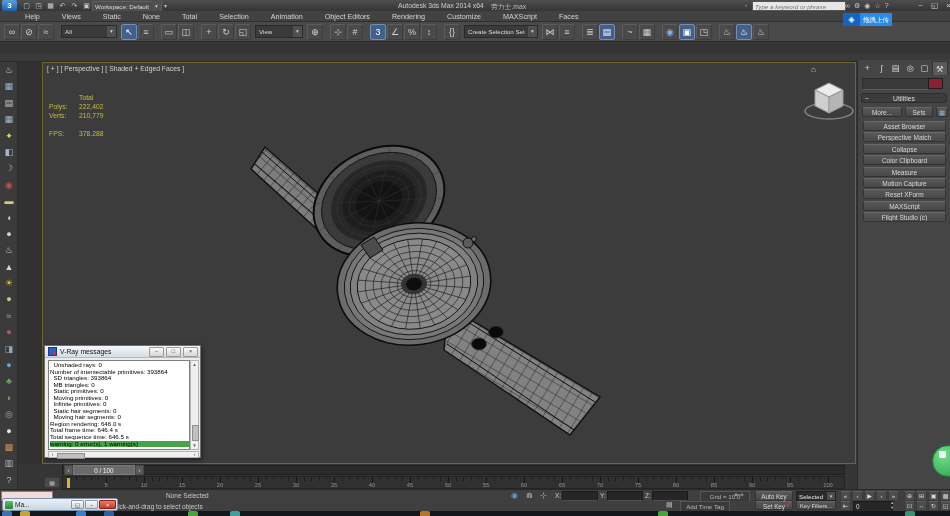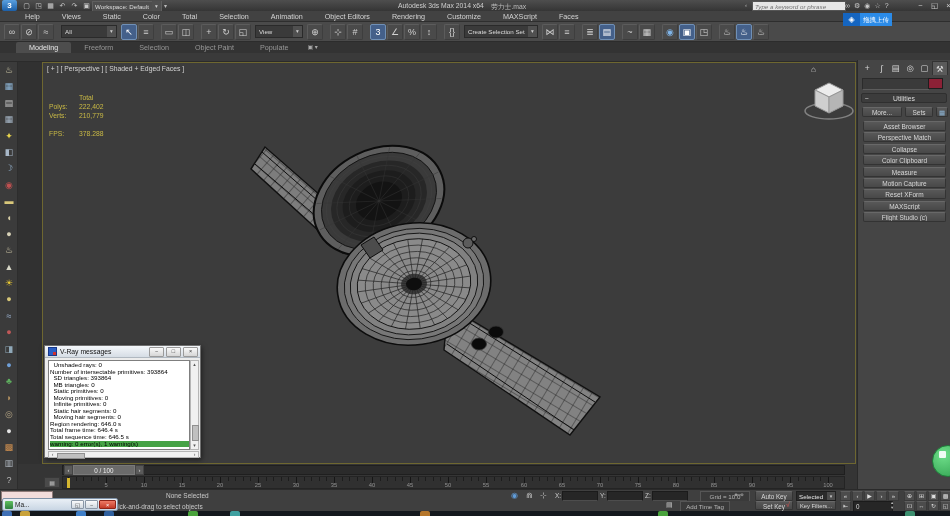--- a/index.html
+++ b/index.html
@@ -197,21 +197,21 @@
 
   <div class="abs" id="upload">
     <div class="ic">◈</div>
     <div class="tx">拖拽上传</div>
   </div>
 
   <div class="abs" id="menubar">
       <div class="mitem">Help</div>
       <div class="mitem">Views</div>
       <div class="mitem">Static</div>
-      <div class="mitem">Color</div>
+      <div class="mitem">None</div>
       <div class="mitem">Total</div>
       <div class="mitem">Selection</div>
       <div class="mitem">Animation</div>
       <div class="mitem">Object Editors</div>
       <div class="mitem">Rendering</div>
       <div class="mitem">Customize</div>
       <div class="mitem">MAXScript</div>
       <div class="mitem">Faces</div>
     </div>
 
@@ -253,28 +253,20 @@
       <div class="tbtn gap">~</div>
       <div class="tbtn">▦</div>
       <div class="tbtn gap" style="color: rgb(127, 180, 232);">◉</div>
       <div class="tbtn on">▣</div>
       <div class="tbtn">◳</div>
       <div class="tbtn gap">♨</div>
       <div class="tbtn on">♨</div>
       <div class="tbtn">♨</div>
     </div>
 
-  <div class="abs" id="ribbonrow">
-      <div class="rtab on">Modeling</div>
-      <div class="rtab">Freeform</div>
-      <div class="rtab">Selection</div>
-      <div class="rtab">Object Paint</div>
-      <div class="rtab">Populate</div>
-      <div id="ribbon-ovf">▣ ▾</div>
-    </div>
   <div class="abs" id="polystrip">
     <span>Polygon Modeling</span>
   </div>
 
   <div class="abs" id="lefttb">
       <div class="lbtn" style="color: rgb(207, 201, 168);">♨</div>
       <div class="lbtn" style="color: rgb(143, 183, 217);">▦</div>
       <div class="lbtn" style="color: rgb(200, 200, 200);">▤</div>
       <div class="lbtn" style="color: rgb(168, 184, 200);">▦</div>
       <div class="lbtn" style="color: rgb(232, 212, 77);">✦</div>

